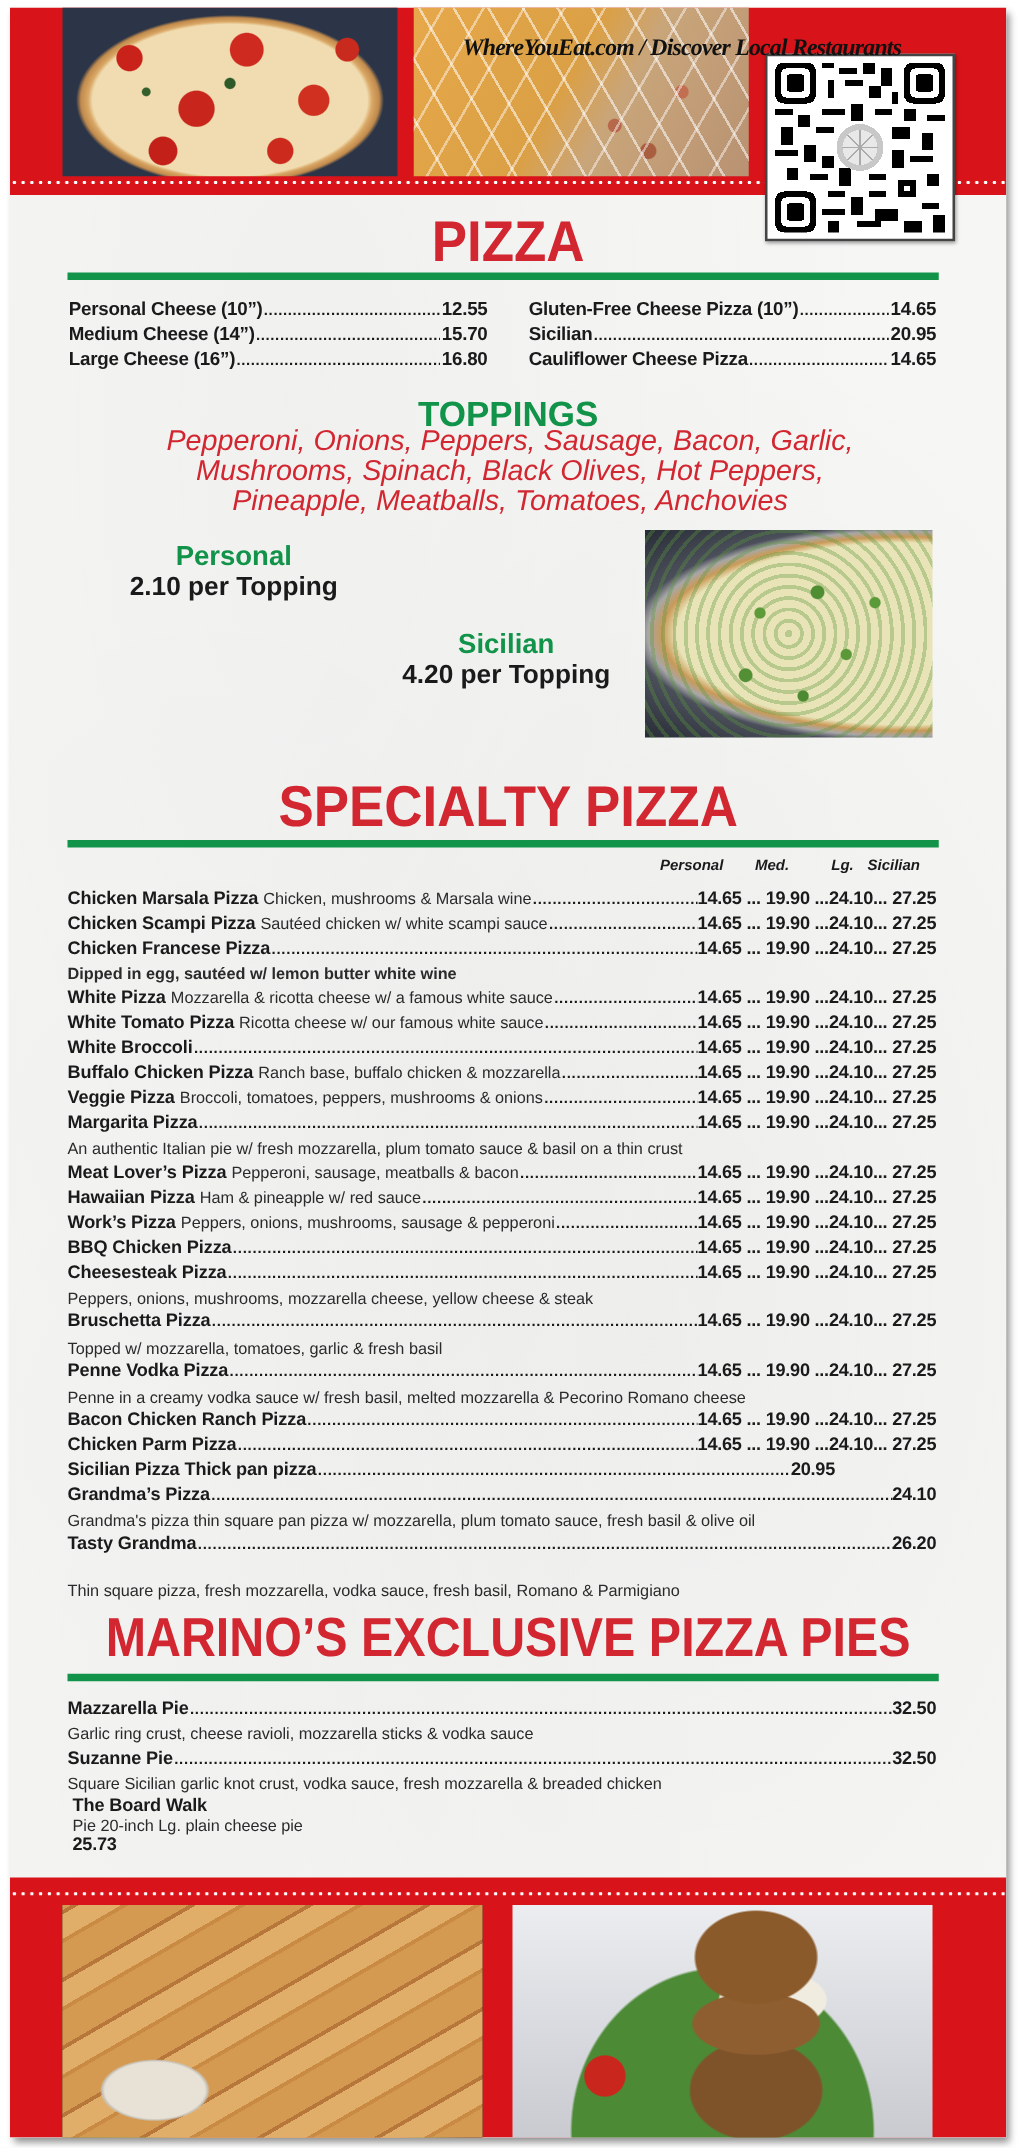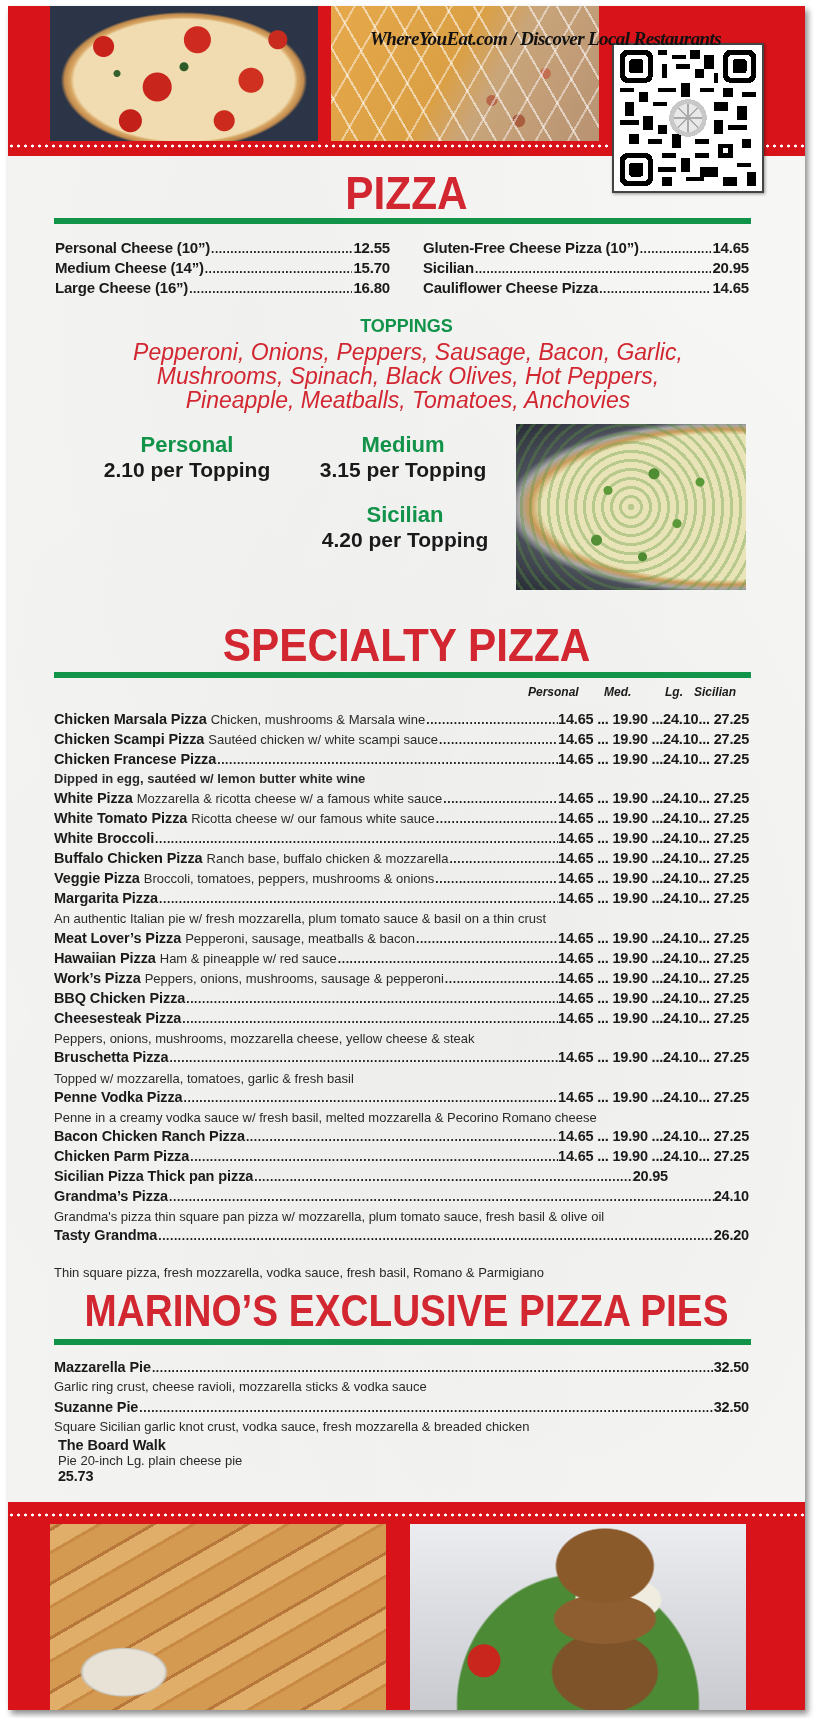--- a/index.html
+++ b/index.html
@@ -100,21 +100,21 @@
     display: flex; align-items: baseline; height: 20px; white-space: nowrap;
     letter-spacing: -0.2px;
   }
   .price-row .lbl { flex: none; }
   .price-row .fill { flex: 1; overflow: hidden; margin: 0 1px; color: #1a1a1a; letter-spacing: 0.5px; font-weight: bold; font-size: 12px; }
   .price-row .fill::before { content: "..................................................................................................................................................................................................................."; }
   .price-row .val { flex: none; }
 
   .toppings-title {
     position: absolute; top: 310px; left: 0; width: 797px; text-align: center;
-    font-size: 18px; color: #12934a; font-weight: bold;
+    font-size: 28px; color: #12934a; font-weight: bold;
   }
   .toppings-list {
     position: absolute; top: 334px; left: 60px; width: 680px; text-align: center;
     font-size: 23px; line-height: 24px; color: #d22630; font-weight: normal; font-style: italic;
   }
   .tp-block { position: absolute; text-align: center; width: 220px; }
   .tp-size { font-size: 22px; font-weight: bold; color: #12934a; line-height: 26px; }
   .tp-price { font-size: 21px; font-weight: bold; color: #1a1a1a; line-height: 24px; }
 
   
@@ -276,24 +276,20 @@
   <div class="toppings-list">
     <div>Pepperoni, Onions, Peppers, Sausage, Bacon, Garlic,</div>
     <div>Mushrooms, Spinach, Black Olives, Hot Peppers,</div>
     <div>Pineapple, Meatballs, Tomatoes, Anchovies</div>
   </div>
 
   <div class="tp-block" style="left:69px; top:426px;">
     <div class="tp-size">Personal</div>
     <div class="tp-price">2.10 per Topping</div>
   </div>
-  <div class="tp-block" style="left:285px; top:426px;">
-    <div class="tp-size">Medium</div>
-    <div class="tp-price">3.15 per Topping</div>
-  </div>
   <div class="tp-block" style="left:287px; top:496px;">
     <div class="tp-size">Sicilian</div>
     <div class="tp-price">4.20 per Topping</div>
   </div>
 
   <div class="photo photo-3"></div>
 
   <div class="section-title" style="top:612px; font-size:46px;">SPECIALTY PIZZA</div>
   <div class="rule" style="top:666px;"></div>
 

